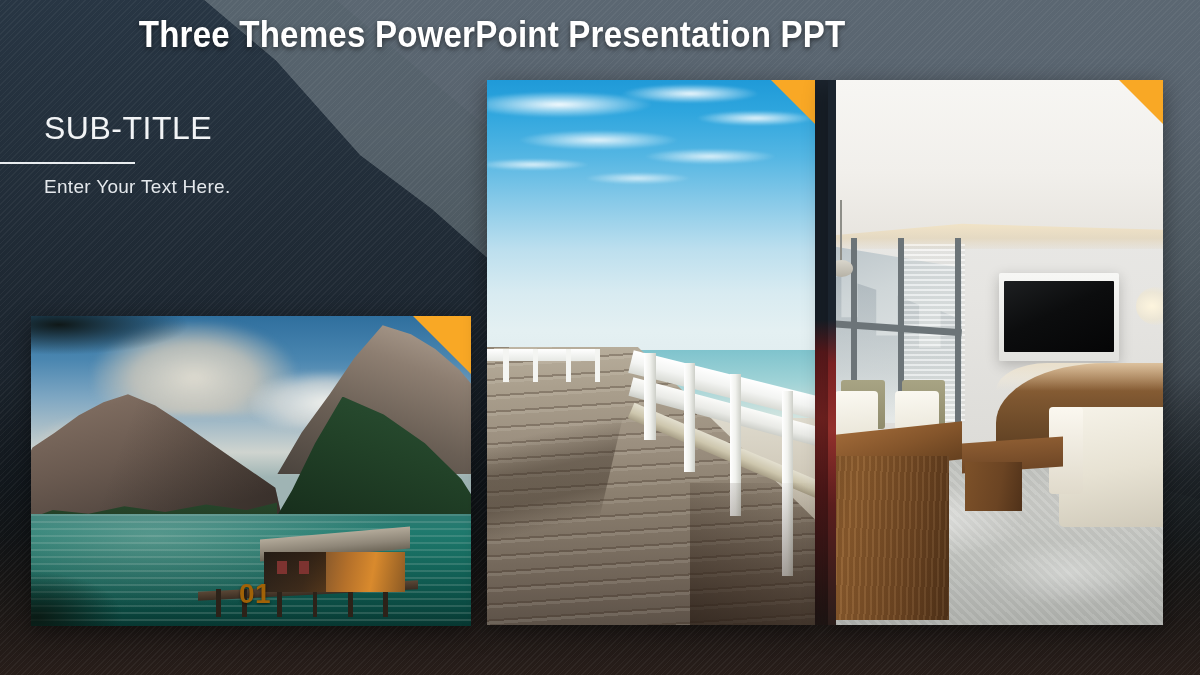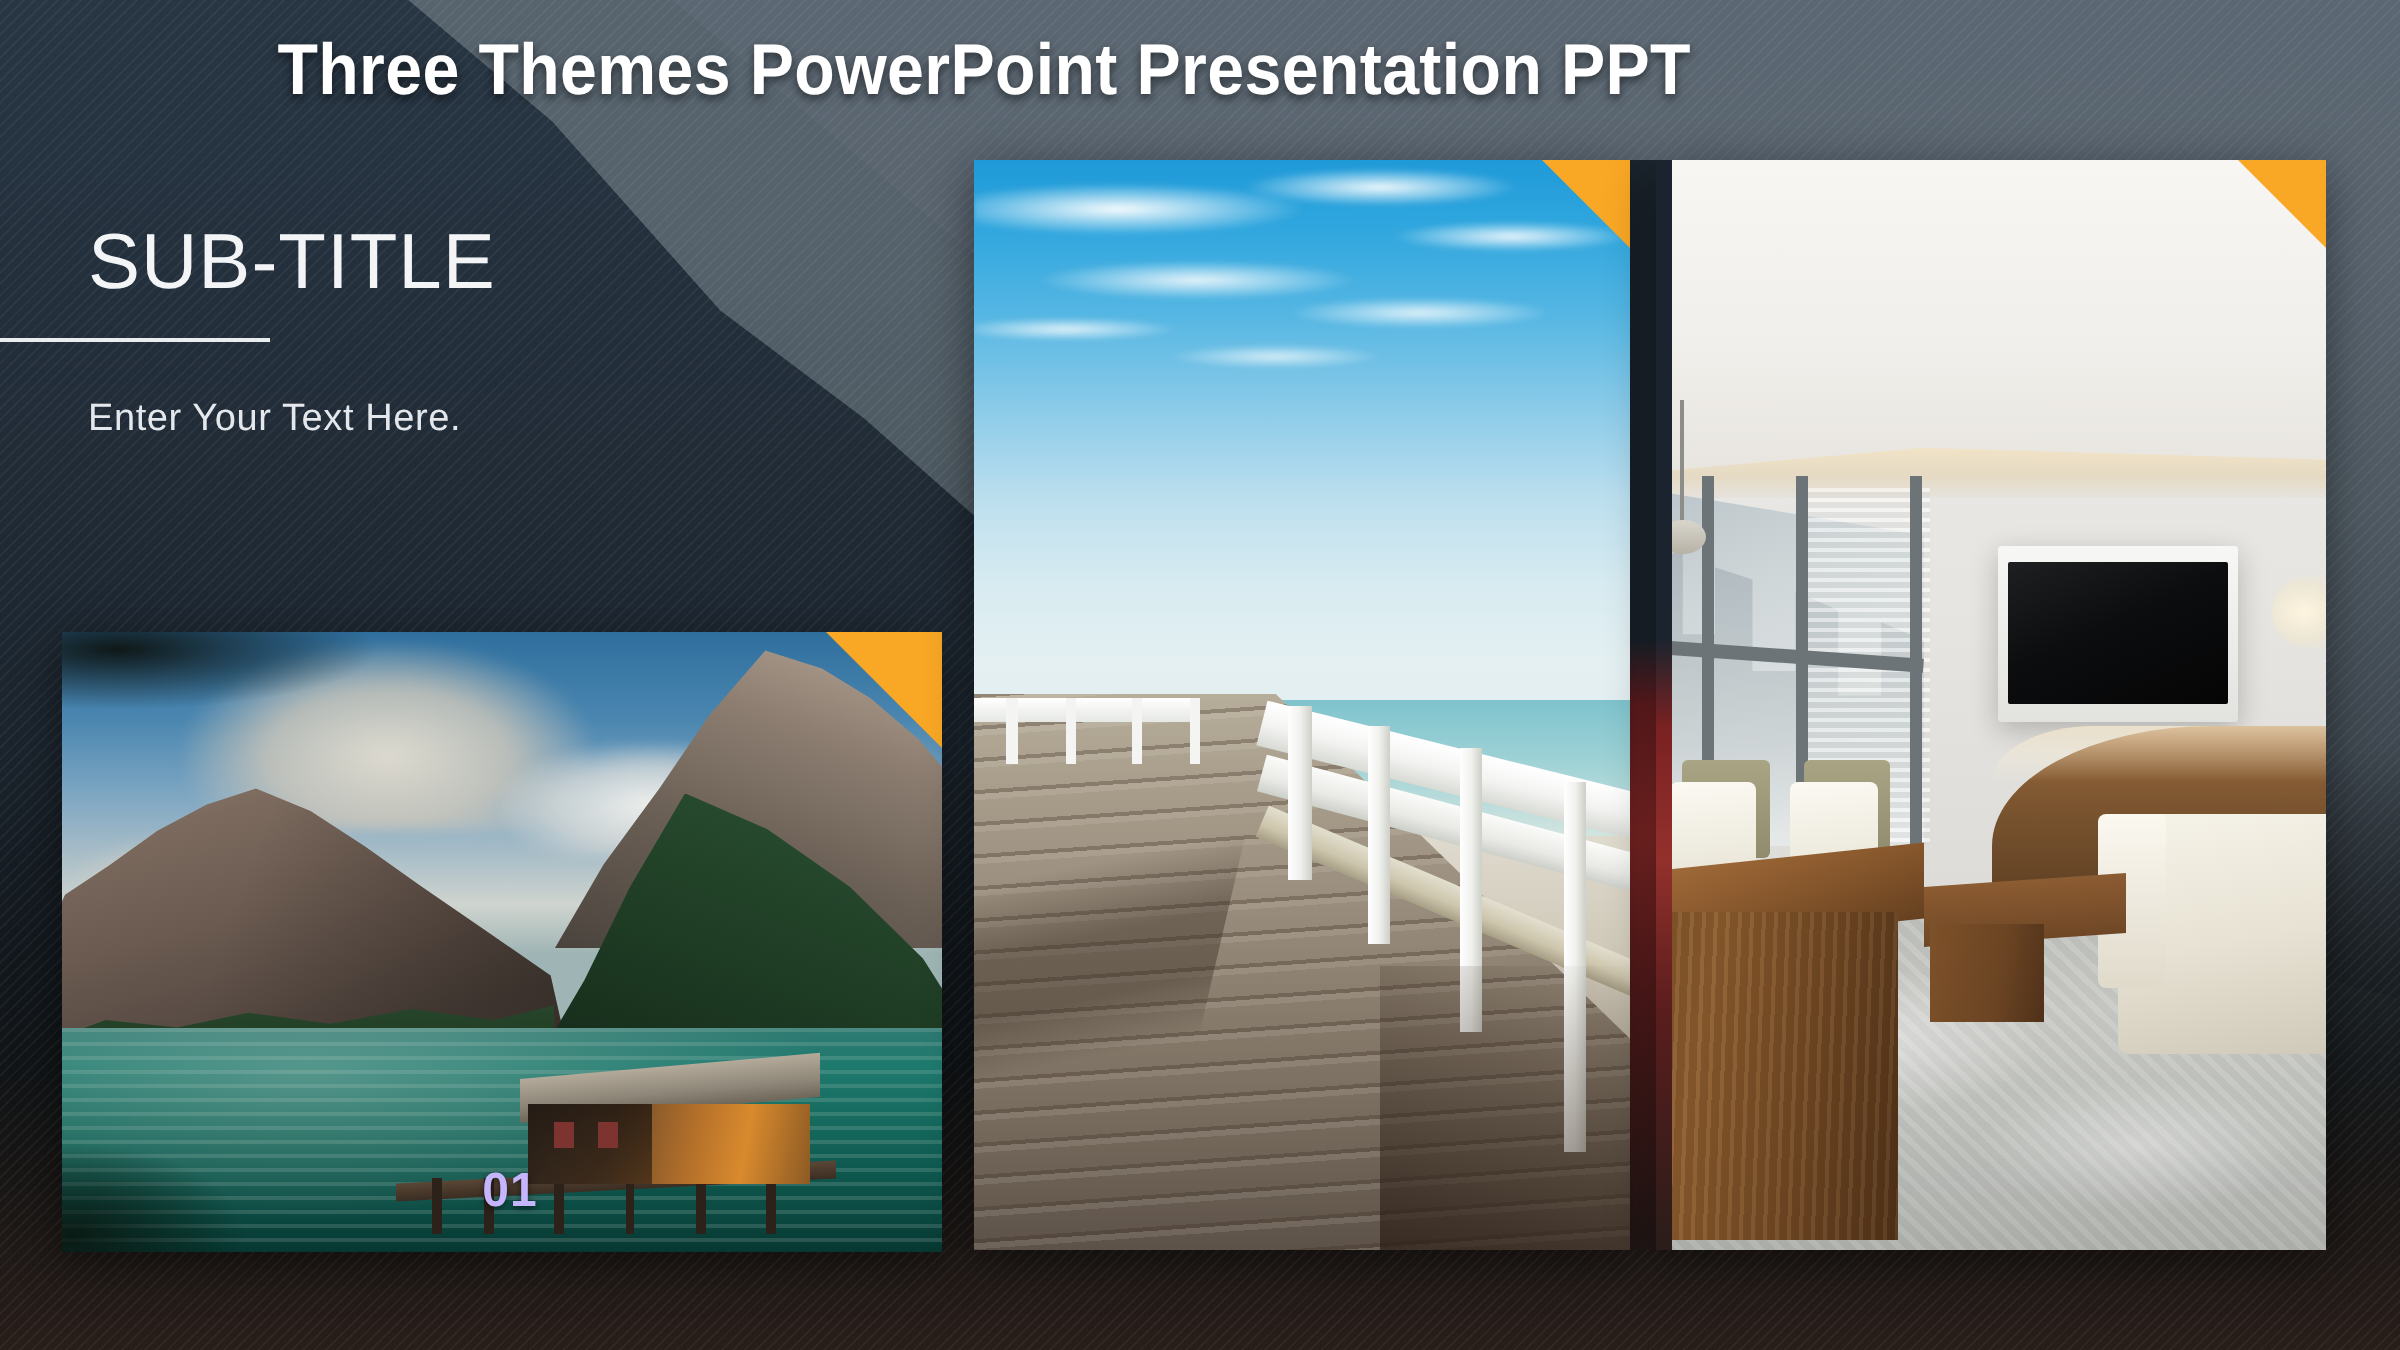--- a/index.html
+++ b/index.html
@@ -116,37 +116,37 @@
   }
 
   
   .subtitle-block {
     position: absolute;
     left: 0;
     top: 112px;
     z-index: 40;
   }
   .sub-title {
-    font-size: 39px;
+    font-size: 32px;
     font-weight: 400;
     color: #f2f4f6;
     letter-spacing: .5px;
     padding-left: 44px;
     line-height: 1.05;
     white-space: nowrap;
   }
   .sub-rule {
     margin-top: 16px;
     margin-left: 0;
     width: 135px;
     height: 2px;
     background: #e9edf0;
   }
   .sub-text {
-    margin-top: 28px;
+    margin-top: 12px;
     padding-left: 44px;
     font-size: 19px;
     font-weight: 400;
     color: #e4e8ec;
     letter-spacing: .3px;
     white-space: nowrap;
   }
 
   
   .card {
@@ -165,23 +165,23 @@
     top: 0;
     right: 0;
     z-index: 6;
   }
   .card .card-number {
     position: absolute;
     left: 8px;
     right: 0;
     text-align: center;
     z-index: 8;
-    font-size: 24px;
+    font-size: 28px;
     font-weight: 700;
-    color: #c4b5fd;
+    color: #a16207;
     letter-spacing: .5px;
     text-shadow: 0 1px 3px rgba(0,0,0,0.55);
   }
 
   
   #card-1 { left: 31px;  top: 316px; width: 440px; height: 310px; }
   #card-1 .corner-triangle {
       width: 0; height: 0;
       border-top: 58px solid #f9a825;
       border-left: 58px solid transparent;

